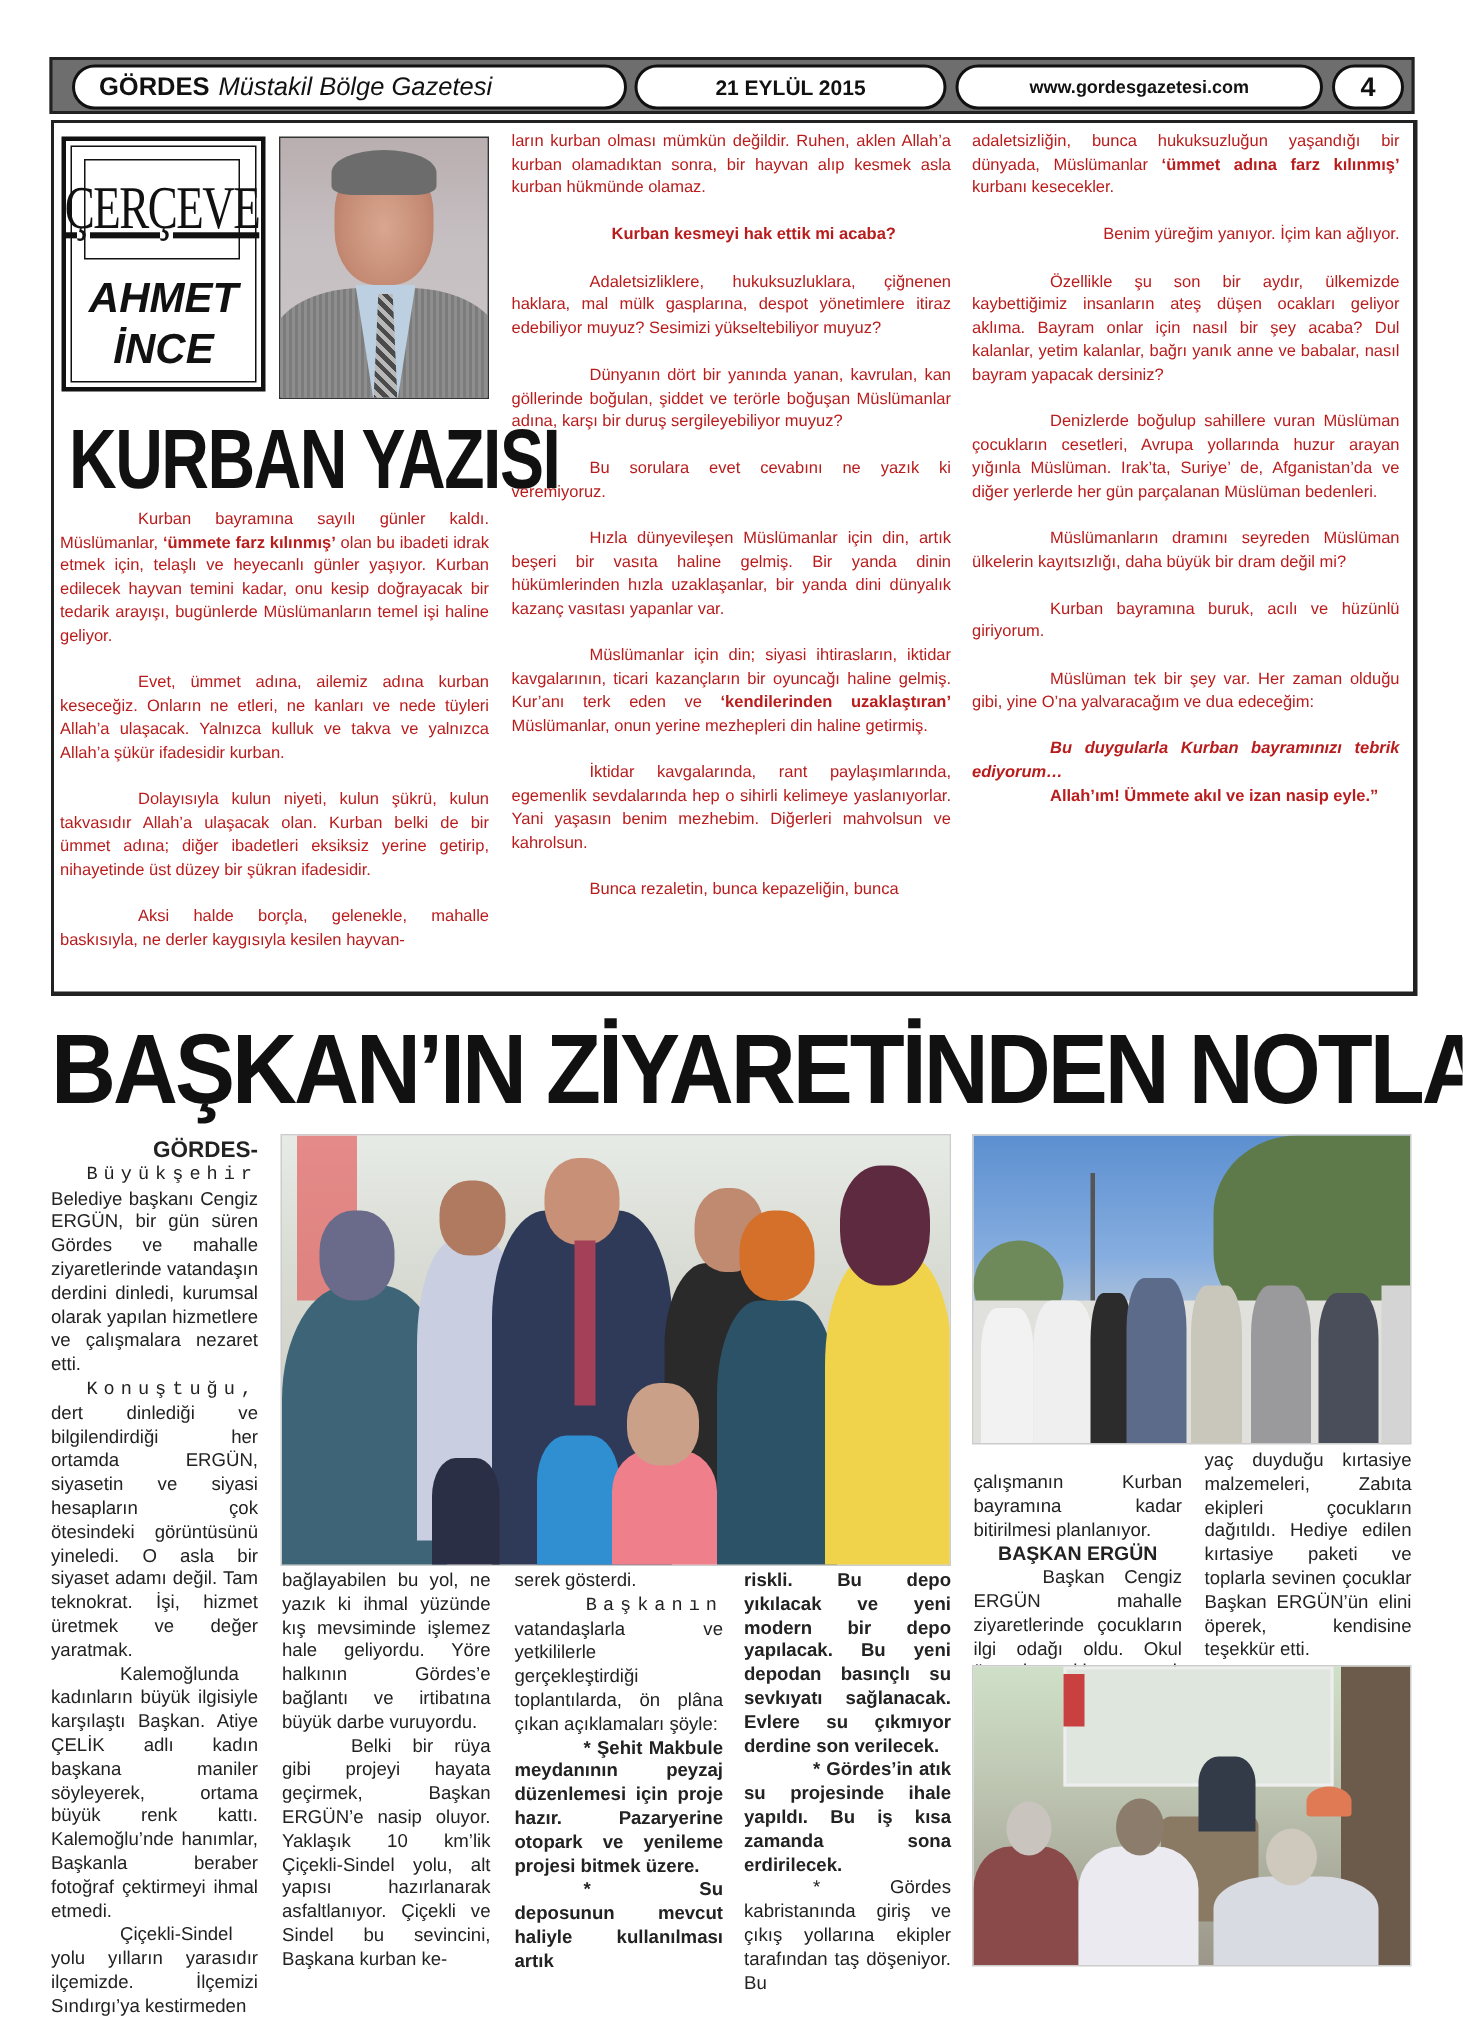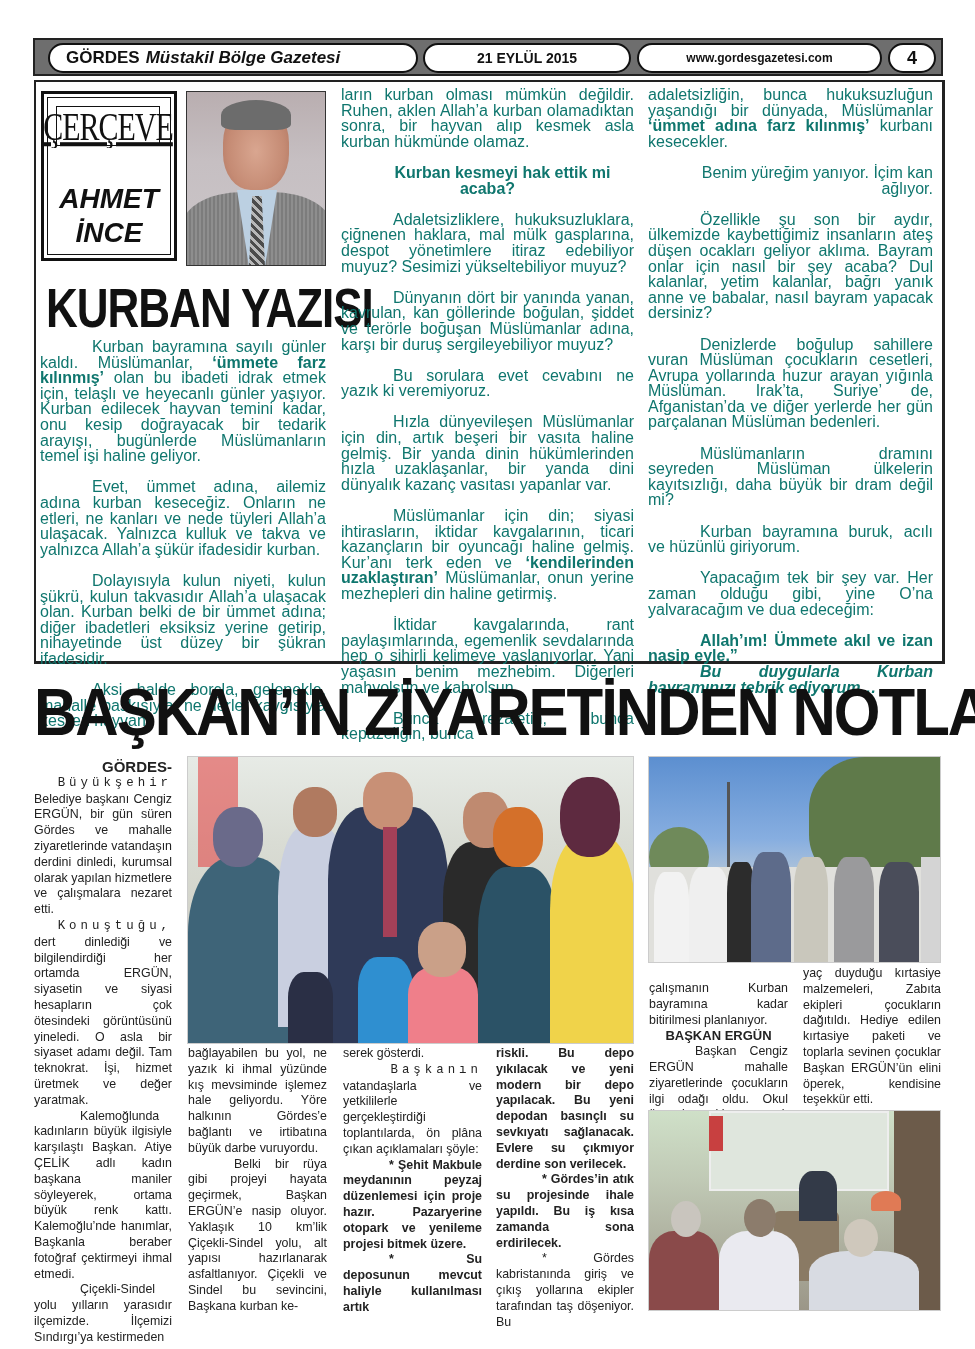--- a/index.html
+++ b/index.html
@@ -11,31 +11,31 @@
     position: absolute; left: 33px; top: 38px; width: 910px; height: 38px;
     background: #6e6e6e; border: 2px solid #222;
   }
   .pill {
     position: absolute; top: 3px; height: 30px; background: #fff;
     border: 2px solid #111; border-radius: 16px;
     display: flex; align-items: center; font-size: 17px; font-weight: bold; color: #111;
     font-family: "Liberation Sans", sans-serif;
   }
   .pill-title { left: 13px; width: 370px; padding-left: 16px; }
-  .pill-title .sub { font-weight: bold; font-style: italic; margin-left: 6px; }
+  .pill-title .sub { font-weight: normal; font-style: italic; margin-left: 6px; }
   .pill-date { left: 388px; width: 208px; justify-content: center; font-size: 14px; }
   .pill-url { left: 602px; width: 245px; justify-content: center; font-size: 12px; }
   .pill-page { left: 853px; width: 48px; justify-content: center; font-size: 18px; }
 
   
   .article-frame {
     position: absolute; left: 34px; top: 80px; width: 911px; height: 584px;
     border: 2px solid #222; border-right-width: 3px; border-bottom-width: 3px;
   }
-  .col { position: absolute; font-size: 16px; line-height: 15.6px; text-align: justify; color: #0f766e; }
+  .col { position: absolute; font-size: 11px; line-height: 15.6px; text-align: justify; color: #b91c1c; }
   .col p { margin-bottom: 15.6px; text-indent: 52px; }
   .col p.noindent { text-indent: 0; }
   .col p.center-bold { text-align: center; font-weight: bold; text-indent: 30px; }
   .col p.right { text-align: right; text-indent: 0; }
   .col p.tight { margin-bottom: 0; }
   .col b { font-weight: bold; }
   .col i { font-style: italic; }
 
   .c1 { left: 40px; top: 339px; width: 286px; }
   .c2 { left: 341px; top: 87px; width: 293px; }
@@ -43,21 +43,21 @@
 
   
   .cerceve-box {
     position: absolute; left: 41px; top: 91px; width: 136px; height: 170px;
     border: 3px solid #111; padding: 3px;
   }
   .cerceve-inner {
     width: 100%; height: 100%; border: 1.5px solid #111; position: relative;
   }
   .cerceve-label-box {
-    position: absolute; left: 8px; top: 8px; width: 104px; height: 40px;
+    position: absolute; left: 8px; top: 8px; width: 104px; height: 67px;
     border: 1.5px solid #111; display: flex; align-items: center; justify-content: center;
   }
   .cerceve-label {
     font-family: "Liberation Serif", serif; font-size: 30px; text-decoration: underline;
     letter-spacing: -1px; transform: scaleY(1.35); display: inline-block; color: #111;
   }
   .author-name {
     position: absolute; left: 0; top: 84px; width: 100%; text-align: center;
     font-size: 28px; font-weight: bold; font-style: italic; line-height: 34px; color: #111;
   }
@@ -192,23 +192,23 @@
   <p class="tight">Bunca rezaletin, bunca kepazeliğin, bunca</p>
 </div>
 
 <div class="col c3">
   <p class="noindent"><span>adaletsizliğin, bunca hukuksuzluğun yaşandığı bir dünyada, Müslümanlar </span><b>‘ümmet adına farz kılınmış’</b><span> kurbanı kesecekler.</span></p>
   <p class="right">Benim yüreğim yanıyor. İçim kan ağlıyor.</p>
   <p>Özellikle şu son bir aydır, ülkemizde kaybettiğimiz insanların ateş düşen ocakları geliyor aklıma. Bayram onlar için nasıl bir şey acaba? Dul kalanlar, yetim kalanlar, bağrı yanık anne ve babalar, nasıl bayram yapacak dersiniz?</p>
   <p>Denizlerde boğulup sahillere vuran Müslüman çocukların cesetleri, Avrupa yollarında huzur arayan yığınla Müslüman. Irak’ta, Suriye’ de, Afganistan’da ve diğer yerlerde her gün parçalanan Müslüman bedenleri.</p>
   <p>Müslümanların dramını seyreden Müslüman ülkelerin kayıtsızlığı, daha büyük bir dram değil mi?</p>
   <p>Kurban bayramına buruk, acılı ve hüzünlü giriyorum.</p>
-  <p>Yapacağım tek bir şey var. Her zaman olduğu gibi, yine O’na yalvaracağım ve dua edeceğim:</p>
+  <p>Müslüman tek bir şey var. Her zaman olduğu gibi, yine O’na yalvaracağım ve dua edeceğim:</p>
+  <p class="tight"><b><i>Bu duygularla Kurban bayramınızı tebrik ediyorum…</i></b></p>
   <p class="tight"><b>Allah’ım! Ümmete akıl ve izan nasip eyle.”</b></p>
-  <p class="tight"><b><i>Bu duygularla Kurban bayramınızı tebrik ediyorum…</i></b></p>
 </div>
 
 <div class="headline">BAŞKAN’IN ZİYARETİNDEN NOTLAR</div>
 
 <div class="bcol b1">
   <p class="heading-r">GÖRDES-</p>
   <p class="noindent" style="text-align:right"><span class="spaced">Büyükşehir</span></p>
   <p class="noindent">Belediye başkanı Cengiz ERGÜN, bir gün süren Gördes ve mahalle ziyaretlerinde vatandaşın derdini dinledi, kurumsal olarak yapılan hizmetlere ve çalışmalara nezaret etti.</p>
   <p class="noindent" style="text-align:right"><span class="spaced">Konuştuğu,</span></p>
   <p class="noindent">dert dinlediği ve bilgilendirdiği her ortamda ERGÜN, siyasetin ve siyasi hesapların çok ötesindeki görüntüsünü yineledi. O asla bir siyaset adamı değil. Tam teknokrat. İşi, hizmet üretmek ve değer yaratmak.</p>

